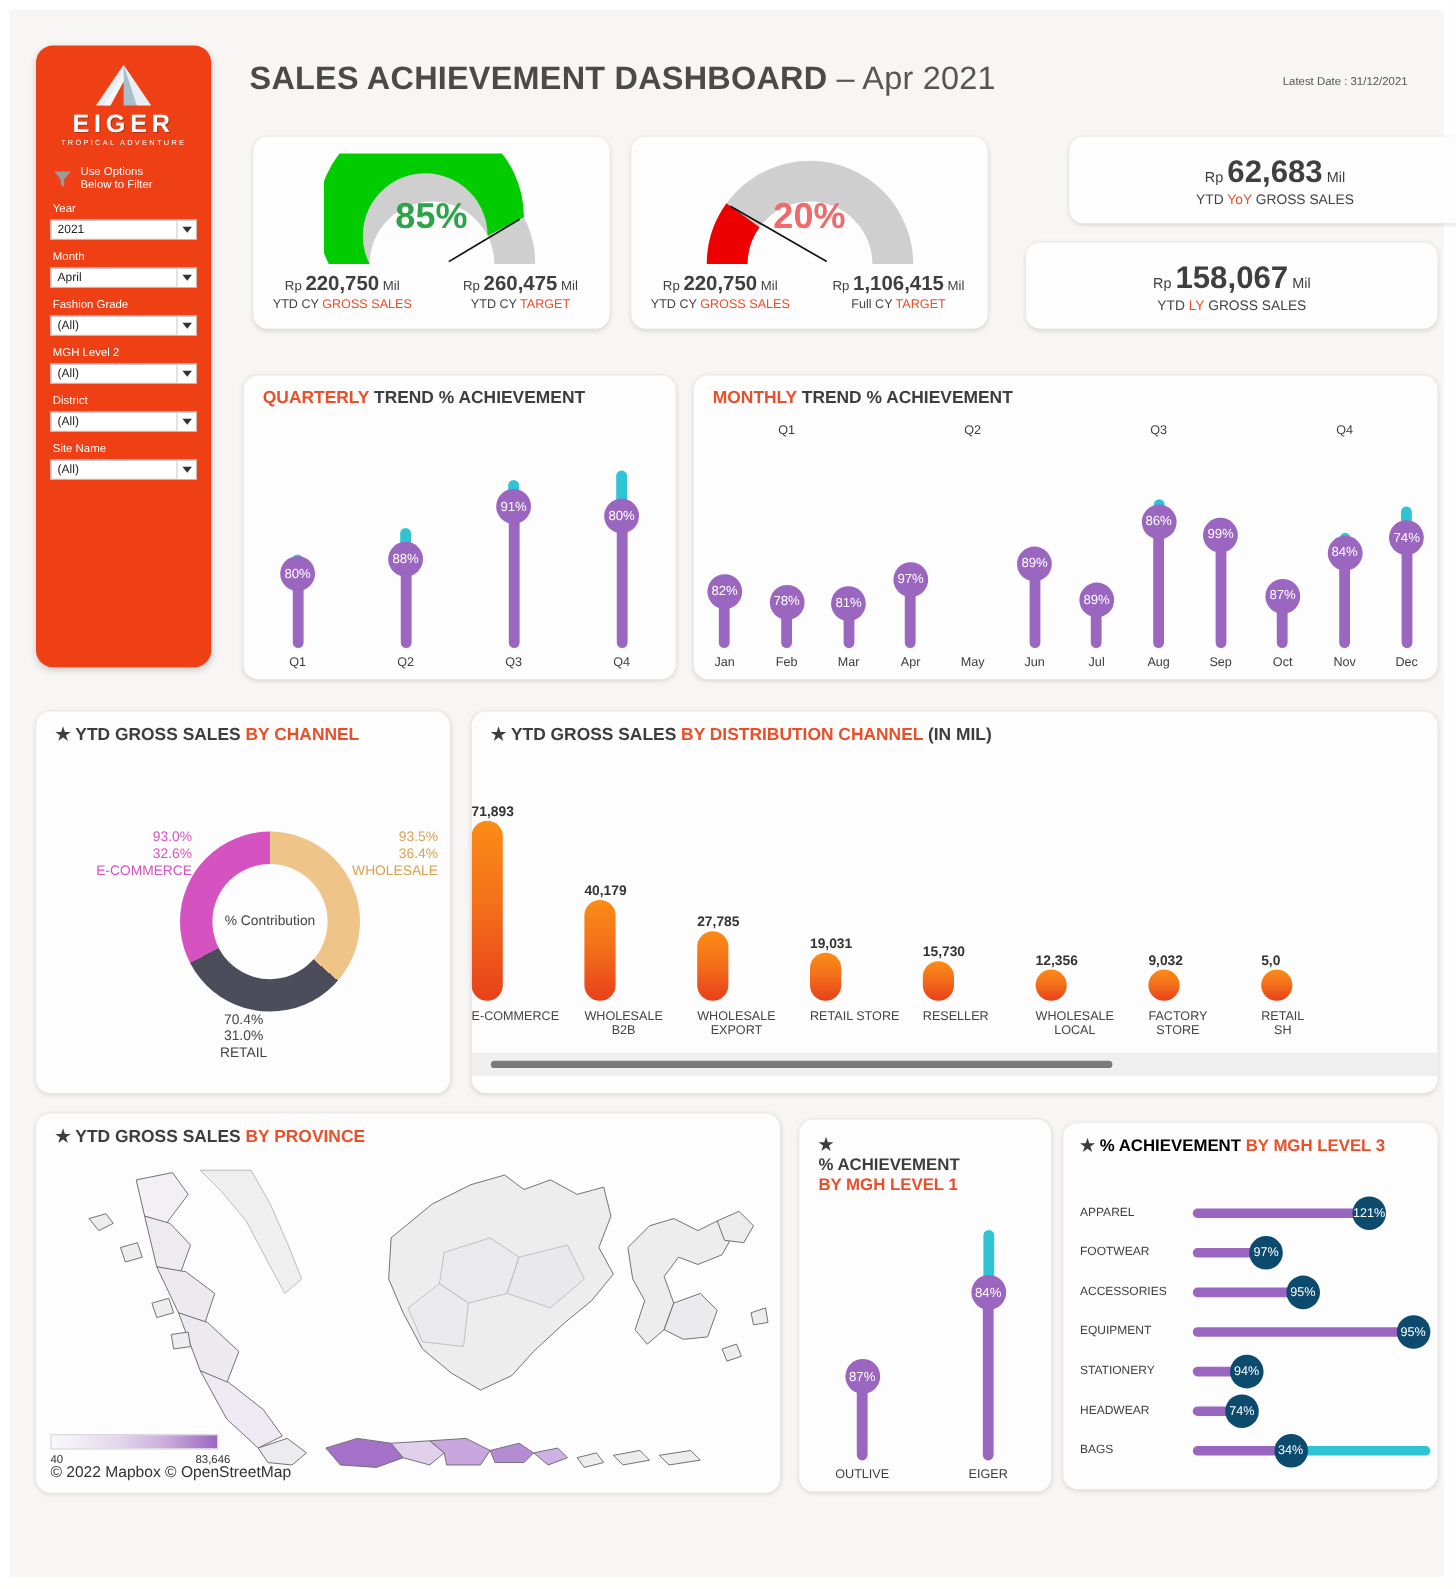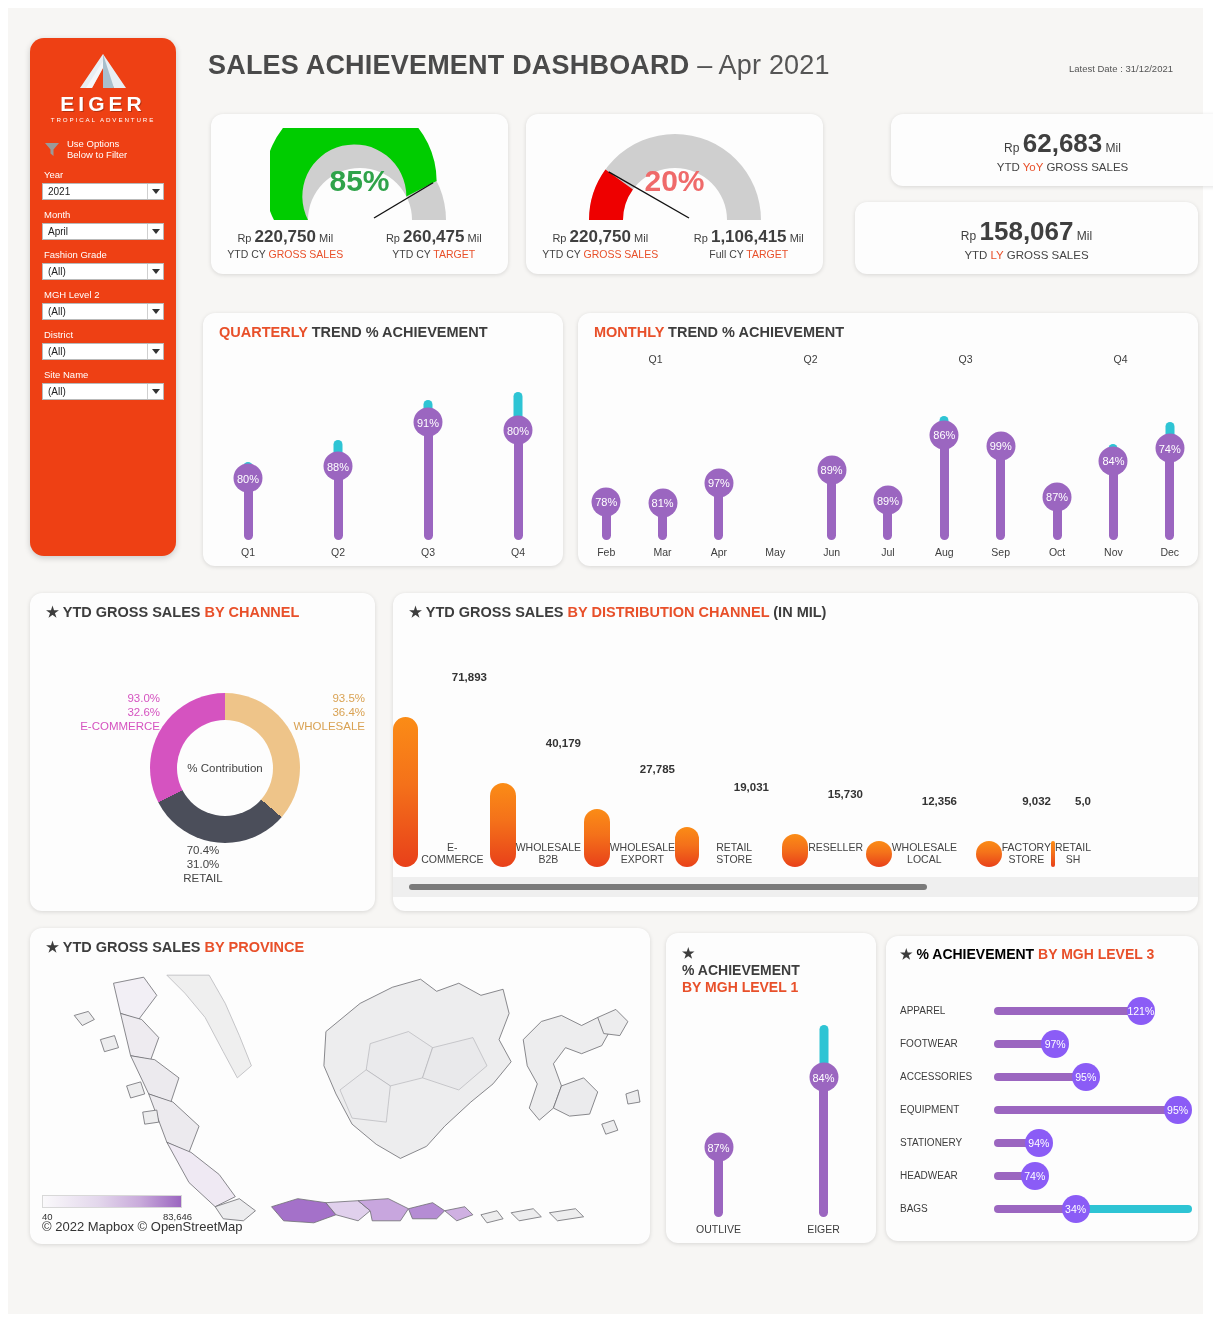--- a/index.html
+++ b/index.html
@@ -95,21 +95,21 @@
   .donut { position:absolute; left:120px; top:100px; width:150px; height:150px; border-radius:50%; }
   .donut::after {
     content:""; position:absolute; inset:27px; background:#fdfdfd; border-radius:50%;
   }
   .donut-c { position:absolute; left:50%; top:50%; transform:translate(-50%,-50%); font-size:11.5px; color:#444; z-index:2; white-space:nowrap; }
   .dlab { position:absolute; font-size:11.5px; line-height:14px; }
 
   
   #bcard { left:385px; top:585px; width:805px; height:318px; overflow:hidden; }
   .bars { position:absolute; left:0; top:42px; right:0; height:232px; display:flex; align-items:flex-end; }
-  .barcol { flex:none; width:94px; height:100%; position:relative; display:flex; flex-direction:row; align-items:flex-end; justify-content:flex-end; }
+  .barcol { flex:none; width:94px; height:100%; position:relative; display:flex; flex-direction:column; align-items:flex-start; justify-content:flex-end; }
   .bar { width:26px; border-radius:13px; background:linear-gradient(180deg,#fb8c16 0%,#f4711a 45%,#e8401a 100%); }
   .bval { position:absolute; font-size:11.5px; font-weight:bold; color:#333; }
   .blab { font-size:10.5px; color:#444; text-align:center; line-height:12px; margin-top:7px; height:26px; }
   .sbar-track { position:absolute; left:0; right:0; bottom:14px; height:20px; background:#efefef; }
   .sbar-thumb { position:absolute; left:16px; top:7px; height:6px; width:536px; background:#7a7a7a; border-radius:3px; }
 
   
   #pcard { left:22px; top:920px; width:620px; height:316px; overflow:hidden; }
   .maparea { position:absolute; left:8px; top:32px; right:8px; bottom:6px; }
   .legend-grad { position:absolute; left:12px; bottom:36px; width:140px; height:13px;
@@ -125,21 +125,21 @@
   
   #m3card { left:878px; top:928px; width:312px; height:305px; }
   .m3-title { position:absolute; left:14px; top:10px; right:10px; font-size:14px; font-weight:bold; line-height:17px; }
   .m3-rows { position:absolute; left:0; right:0; top:58px; bottom:8px; }
   .m3-row { height:33px; display:flex; align-items:center; position:relative; }
   .m3-lab { width:108px; font-size:10px; font-weight:normal; color:#3d3d3d; padding-left:14px; }
   .m3-track { position:relative; flex:1; height:29px; }
   .m3-bar { position:absolute; left:0; top:50%; transform:translateY(-50%); height:8px; background:#9b66c0; border-radius:4px; }
   .m3-ext { position:absolute; top:50%; transform:translateY(-50%); height:8px; background:#2ec4d4; border-radius:4px; }
   .m3-bub { position:absolute; top:50%; transform:translate(-50%,-50%); width:28px; height:28px; border-radius:50%;
-    background:#8b5cf6; color:#fff; font-size:10.5px; display:flex; align-items:center; justify-content:center; }
+    background:#0c4a6e; color:#fff; font-size:10.5px; display:flex; align-items:center; justify-content:center; }
 </style>
 </head>
 <body>
 
 <div class="page">
 
   <div class="sidebar">
     <div class="logo">
       <div class="logo-mark">
         <svg viewBox="0 0 58 40" width="58" height="40">
@@ -357,20 +357,29 @@
     </div>
     <div class="qgroup" id="m-groups">
         <div style="flex:3">Q1</div>
         <div style="flex:3">Q2</div>
         <div style="flex:3">Q3</div>
         <div style="flex:3">Q4</div>
       </div>
     <div class="lolli-area" id="m-area" style="top:62px">
         <div class="lolli">
       <div class="stem-box">
+        <div class="stem" style="height:47.12px">
+          <div class="tip" style="height:9.920000000000002px; bottom:47.12px; border-radius:5px 5px 0 0"></div>
+          <div class="bub" style="top:0">82%</div>
+        </div>
+      </div>
+      <div class="xlab">Jan</div>
+    </div>
+        <div class="lolli">
+      <div class="stem-box">
         <div class="stem" style="height:38.44px">
           <div class="tip" style="height:9.920000000000002px; bottom:38.44px; border-radius:5px 5px 0 0"></div>
           <div class="bub" style="top:0">78%</div>
         </div>
       </div>
       <div class="xlab">Feb</div>
     </div>
         <div class="lolli">
       <div class="stem-box">
         <div class="stem" style="height:37.2px">

